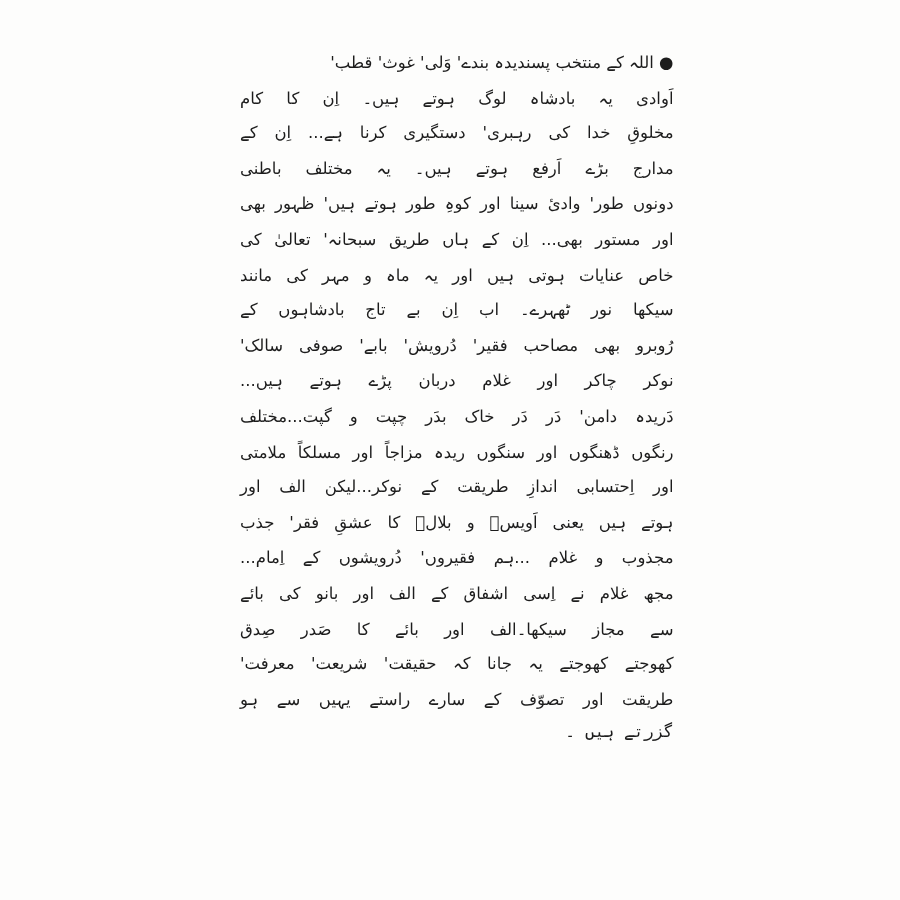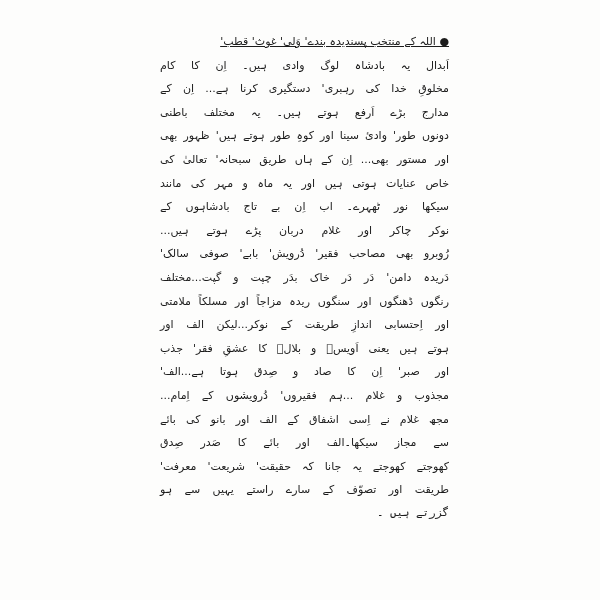--- a/index.html
+++ b/index.html
@@ -34,48 +34,46 @@
     height: 23.6px;
     color: #1c1c1c;
     white-space: nowrap;
     text-align: justify;
     text-align-last: justify;
     overflow: visible;
   }
   .line.first {
     text-align: right;
     text-align-last: right;
-    text-decoration: underline;
   }
   .line.last {
     text-align: right;
     text-align-last: right;
     font-family: Liberation Mono, monospace;
   }
 </style>
 </head>
 <body>
 
 <div class="scan-page">
   <div class="text-block" id="lines-container">
       <div class="line first">● اللہ کے منتخب پسندیدہ بندے' وَلی' غوث' قطب'</div>
-      <div class="line">اَبدال یہ بادشاہ لوگ وادی ہیں۔ اِن کا کام</div>
+      <div class="line">اَوادی یہ بادشاہ لوگ ہوتے ہیں۔ اِن کا کام</div>
       <div class="line">مخلوقِ خدا کی رہبری' دستگیری کرنا ہے... اِن کے</div>
       <div class="line">مدارج بڑے اَرفع ہوتے ہیں۔ یہ مختلف باطنی</div>
       <div class="line">دونوں طور' وادیٔ سینا اور کوہِ طور ہوتے ہیں' ظہور بھی</div>
       <div class="line">اور مستور بھی... اِن کے ہاں طریق سبحانہ' تعالیٰ کی</div>
       <div class="line">خاص عنایات ہوتی ہیں اور یہ ماہ و مہر کی مانند</div>
       <div class="line">سیکھا نور ٹھہرے۔ اب اِن بے تاج بادشاہوں کے</div>
+      <div class="line">رُوبرو بھی مصاحب فقیر' دُرویش' بابے' صوفی سالک'</div>
       <div class="line">نوکر چاکر اور غلام دربان پڑے ہوتے ہیں...</div>
-      <div class="line">رُوبرو بھی مصاحب فقیر' دُرویش' بابے' صوفی سالک'</div>
       <div class="line">دَریدہ دامن' دَر دَر خاک بدَر چپت و گپت...مختلف</div>
       <div class="line">رنگوں ڈھنگوں اور سنگوں ریدہ مزاجاً اور مسلکاً ملامتی</div>
       <div class="line">اور اِحتسابی اندازِ طریقت کے نوکر...لیکن الف اور</div>
       <div class="line">ہوتے ہیں یعنی اَویسؓ و بلالؓ کا عشقِ فقر' جذب</div>
-      <div class="line">اور صبر' اِن کا صاد و صِدق ہوتا ہے...الف'</div>
       <div class="line">مجذوب و غلام ...ہم فقیروں' دُرویشوں کے اِمام...</div>
       <div class="line">مجھ غلام نے اِسی اشفاق کے الف اور بانو کی بائے</div>
       <div class="line">سے مجاز سیکھا۔الف اور بائے کا صَدر صِدق</div>
       <div class="line">کھوجتے کھوجتے یہ جانا کہ حقیقت' شریعت' معرفت'</div>
       <div class="line">طریقت اور تصوّف کے سارے راستے یہیں سے ہو</div>
       <div class="line last">گزرتے ہیں ۔</div>
     </div>
 </div>
 
 </body></html>

